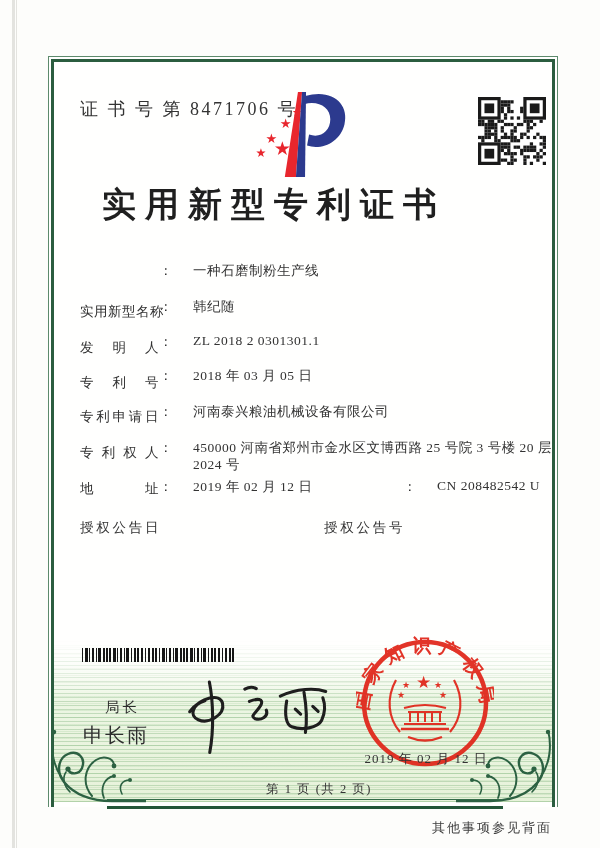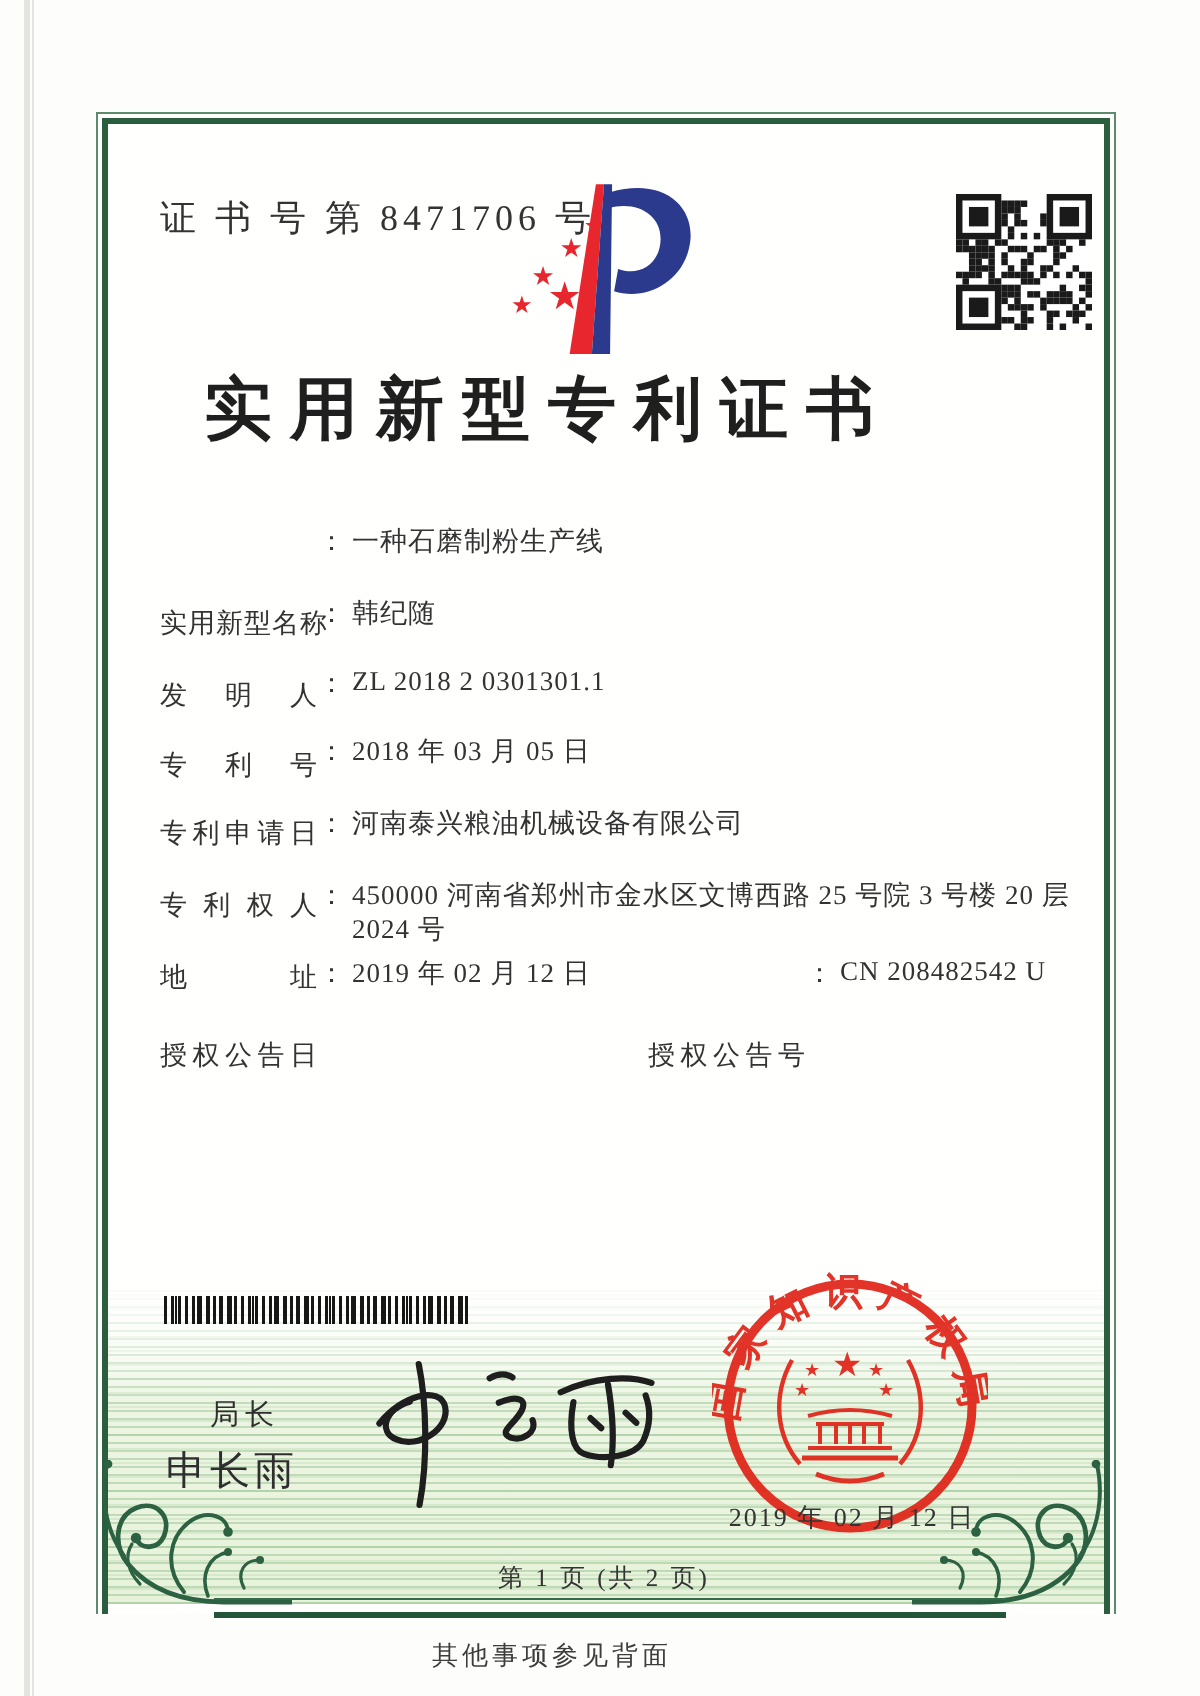--- a/index.html
+++ b/index.html
@@ -45,21 +45,21 @@
   .qr{position:absolute;left:478px;top:97px;width:68px;height:68px;}
   .title{
     position:absolute;left:48px;top:182px;width:452px;text-align:center;
     font-size:34px;font-weight:600;letter-spacing:9px;color:#1f1f1f;
   }
 
   
   .row{position:absolute;left:80px;font-size:13.5px;color:#333;letter-spacing:.5px;white-space:nowrap;}
   .flabel{display:inline-block;width:79px;text-align:justify;text-align-last:justify;vertical-align:top;margin-top:41px;}
   .colon{vertical-align:top;}
-  .fvalue{display:inline-block;vertical-align:top;margin-left:3px;}
+  .fvalue{display:inline-block;vertical-align:top;margin-left:20px;}
   .addr .fvalue{width:376px;white-space:normal;line-height:17px;}
   .grant-right{position:absolute;left:244px;top:0;}
 
   
   .body-text{
     position:absolute;left:80px;top:505px;width:454px;
     font-size:13.2px;line-height:17.6px;color:#3c3c3c;
     text-align:justify;letter-spacing:.4px;
   }
   .body-text p{margin:0;text-indent:2.1em;}
@@ -74,24 +74,24 @@
   .officer-title{position:absolute;left:83px;top:698px;font-size:14.5px;letter-spacing:3px;color:#2e2e2e;margin-left:22px;}
   .officer-name{position:absolute;left:83px;top:722px;font-size:20px;letter-spacing:2px;color:#2e2e2e;}
   .signature{position:absolute;left:172px;top:668px;width:168px;height:88px;transform:rotate(-2deg);}
   .seal{position:absolute;left:356px;top:636px;width:138px;height:138px;opacity:.92;}
   .seal-date{
     position:absolute;left:356px;top:750px;width:140px;text-align:center;
     font-size:13px;letter-spacing:1px;color:#343434;white-space:nowrap;
   }
   .footer-page{
     position:absolute;left:48px;top:781px;width:508px;text-align:center;
-    font-size:12.5px;letter-spacing:1.5px;color:#333;
+    font-size:12.5px;letter-spacing:1.5px;color:#333;padding-left:17px;
   }
   .back-note{
-    position:absolute;left:0;top:819px;width:552px;text-align:center;
+    position:absolute;left:0;top:819px;width:552px;text-align:right;
     font-size:13px;letter-spacing:2px;color:#3d3d3d;
   }
 </style>
 </head>
 <body>
 
 <div class="scan-edge"></div>
 <div class="scan-edge2"></div>
 
 <div class="frame">

